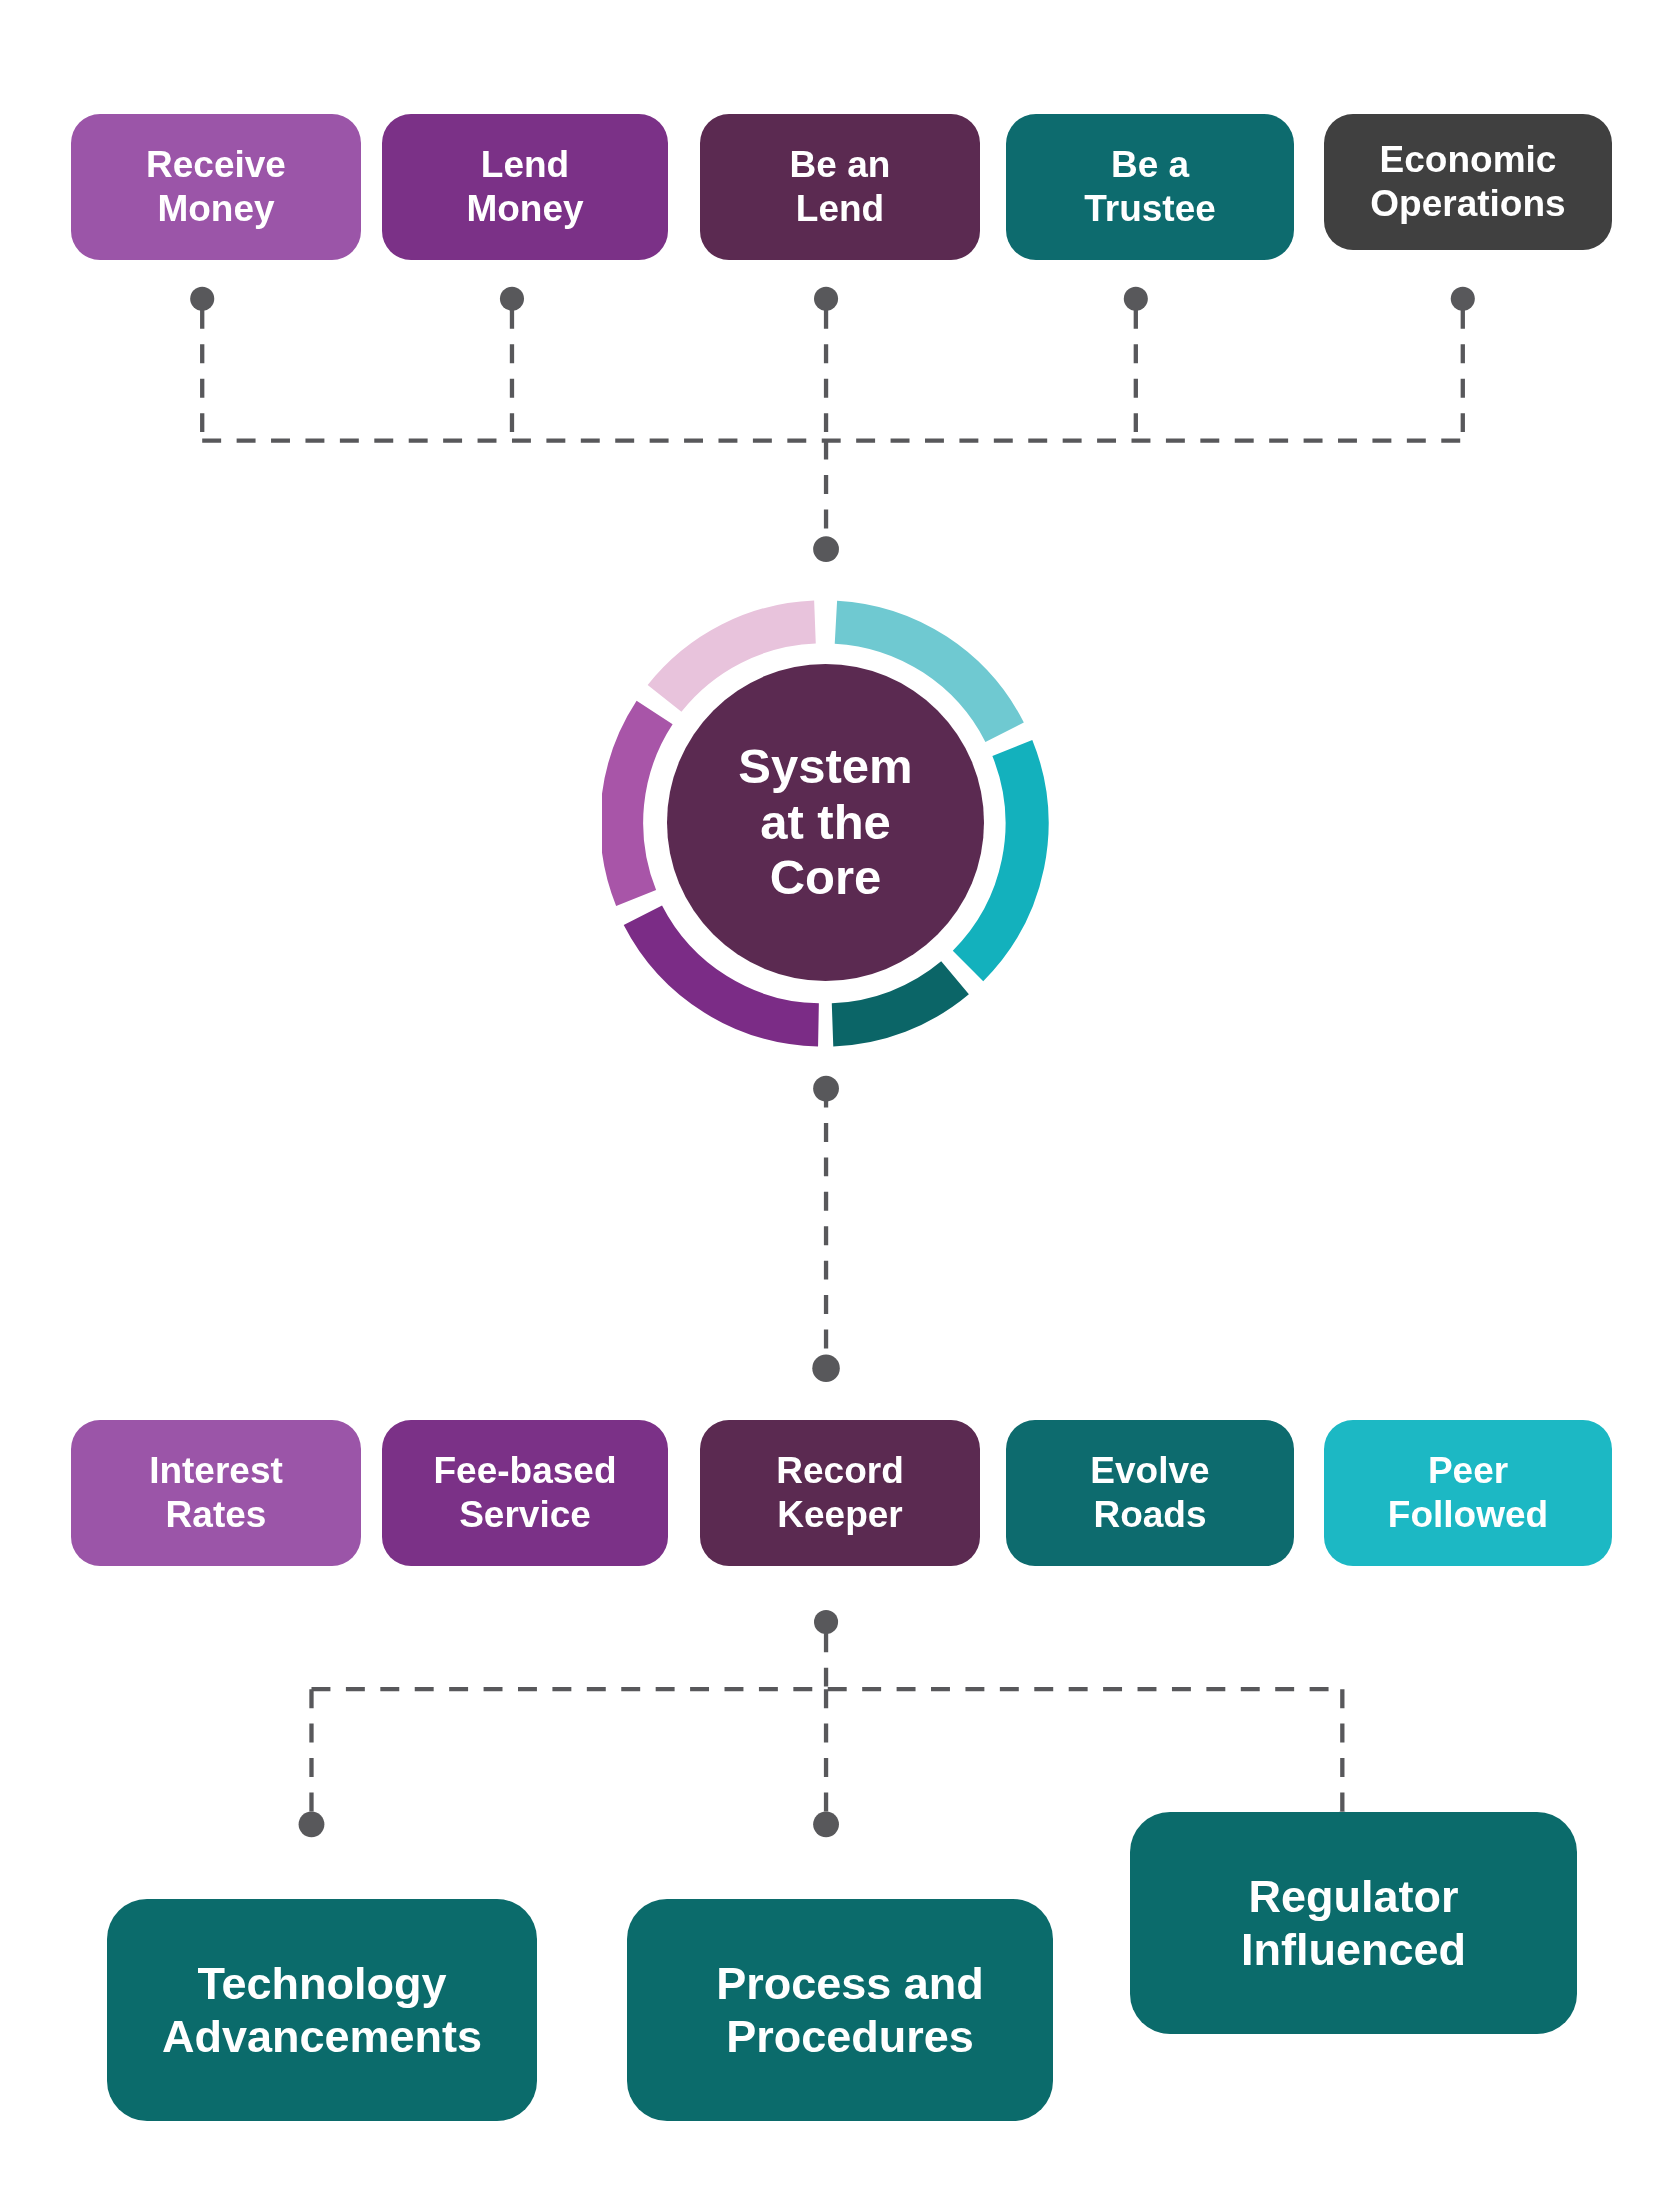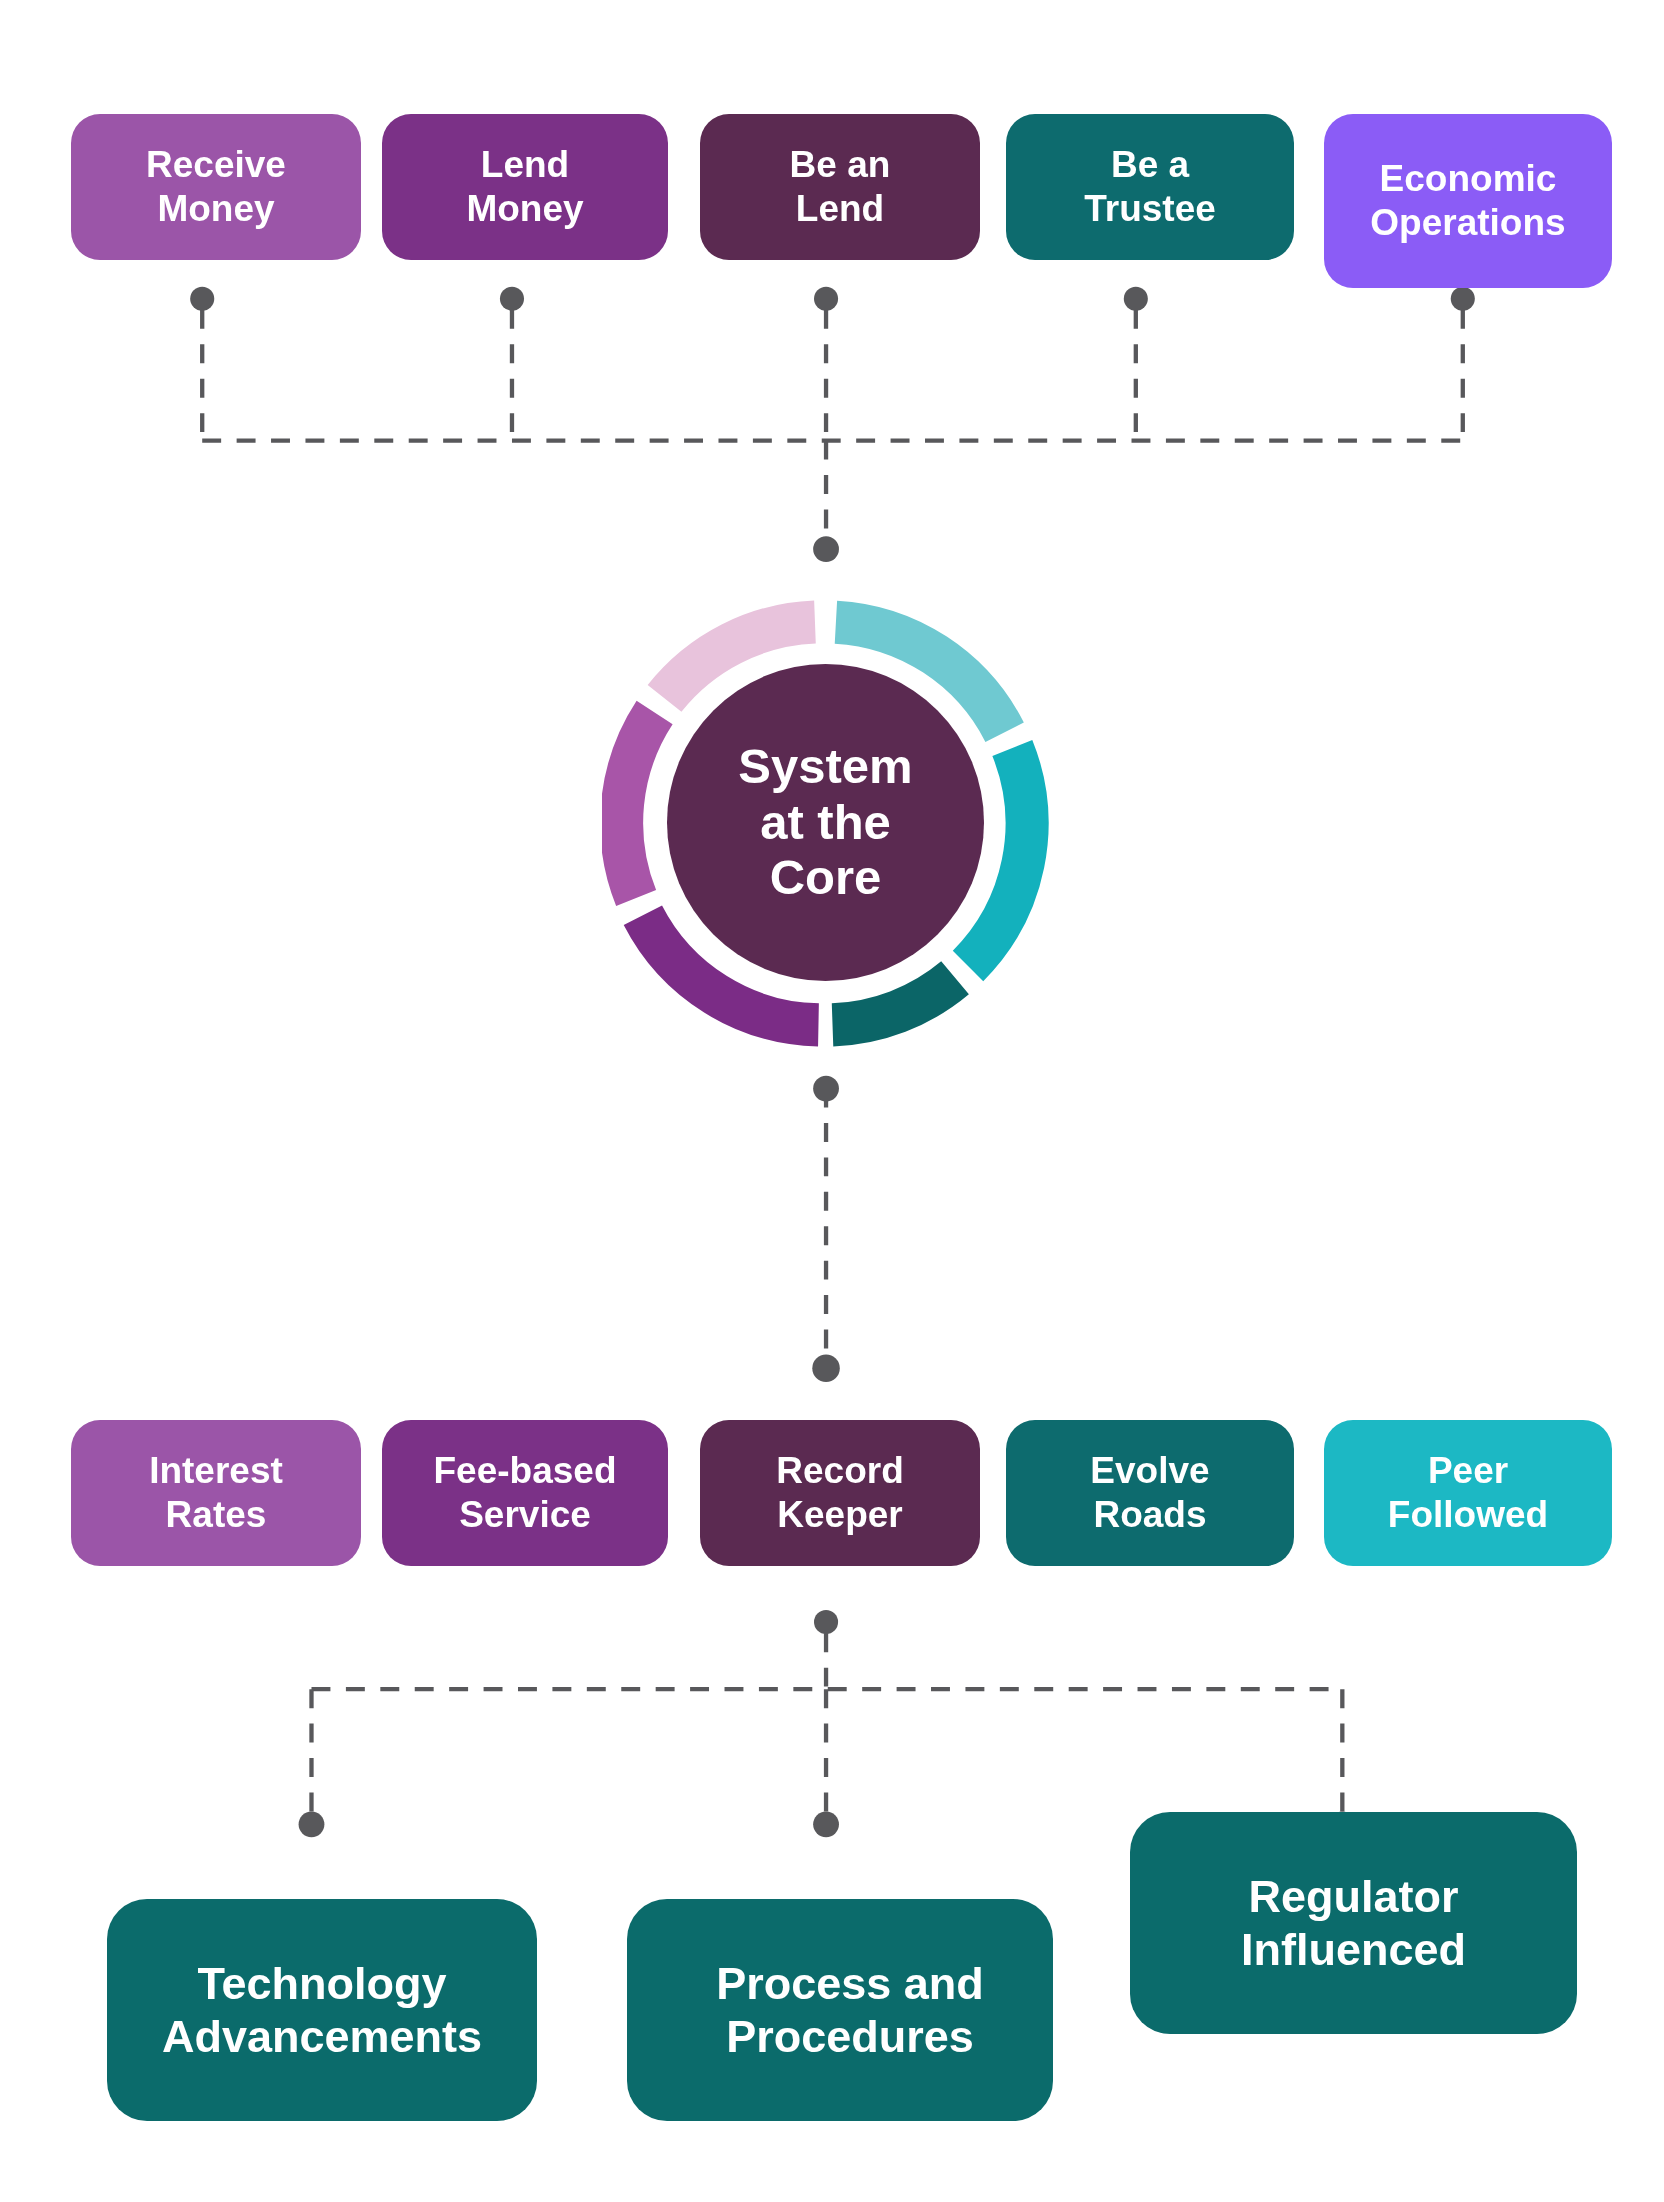--- a/index.html
+++ b/index.html
@@ -141,25 +141,25 @@
 Money</span>
   </div>
   <div class="pill row-top" style="left:370px; top:114px; width:286px; height:146px; background:#7B3187;">
     <span class="pill-label">Lend
 Money</span>
   </div>
   <div class="pill row-top" style="left:688px; top:114px; width:280px; height:146px; background:#5B2A51;">
     <span class="pill-label">Be an
 Lend</span>
   </div>
-  <div class="pill row-top" style="left:994px; top:114px; width:288px; height:146px; background:#0D6B6E;">
+  <div class="pill row-top" style="left:994px; top:114px; width:288px; height:146px; background:#0D6B6E;border-radius:30px;">
     <span class="pill-label">Be a
 Trustee</span>
   </div>
-  <div class="pill row-top" style="left:1312px; top:114px; width:288px; height:174px; background:#8b5cf6;">
+  <div class="pill row-top" style="left:1312px; top:114px; width:288px; height:136px; background:#404040;">
     <span class="pill-label">Economic
 Operations</span>
   </div>
 
   <svg id="core-donut" viewBox="0 0 519 519" width="447" height="447">
 
     <g fill="none" stroke-width="50" stroke-linecap="butt">
 
       <path stroke="#6FC9D1" d="M 271.60 25.69 A 234 234 0 0 1 467.47 153.51"></path>
 

